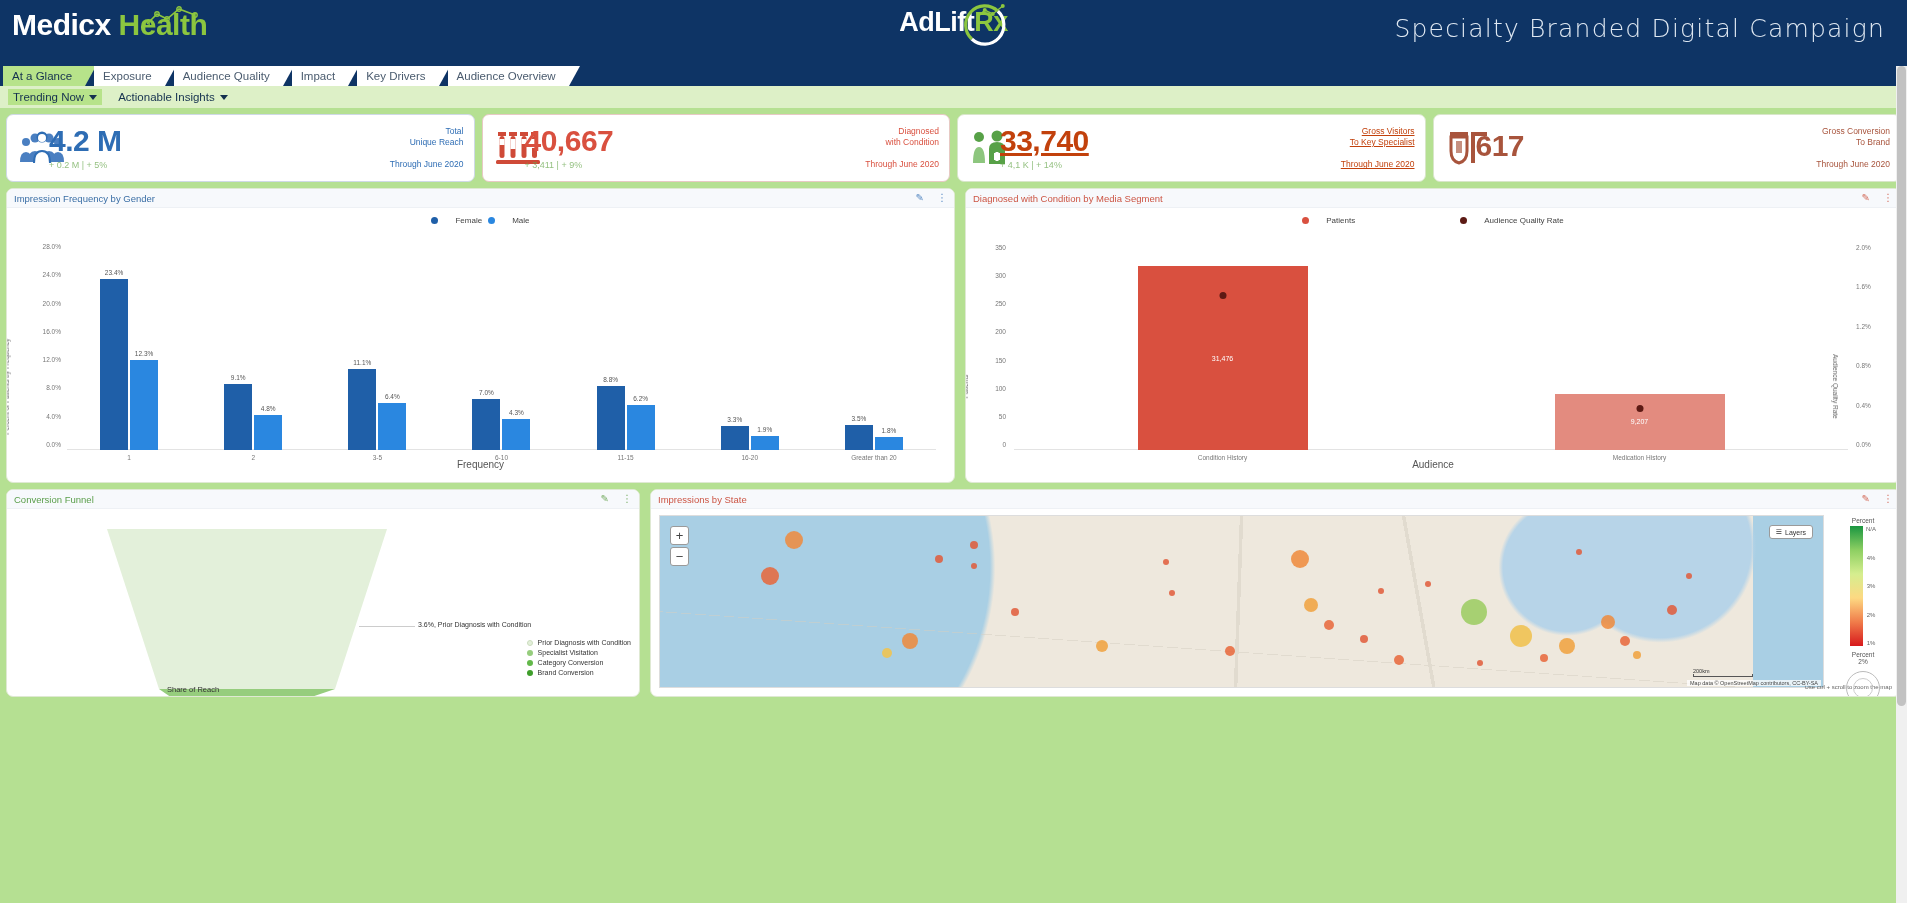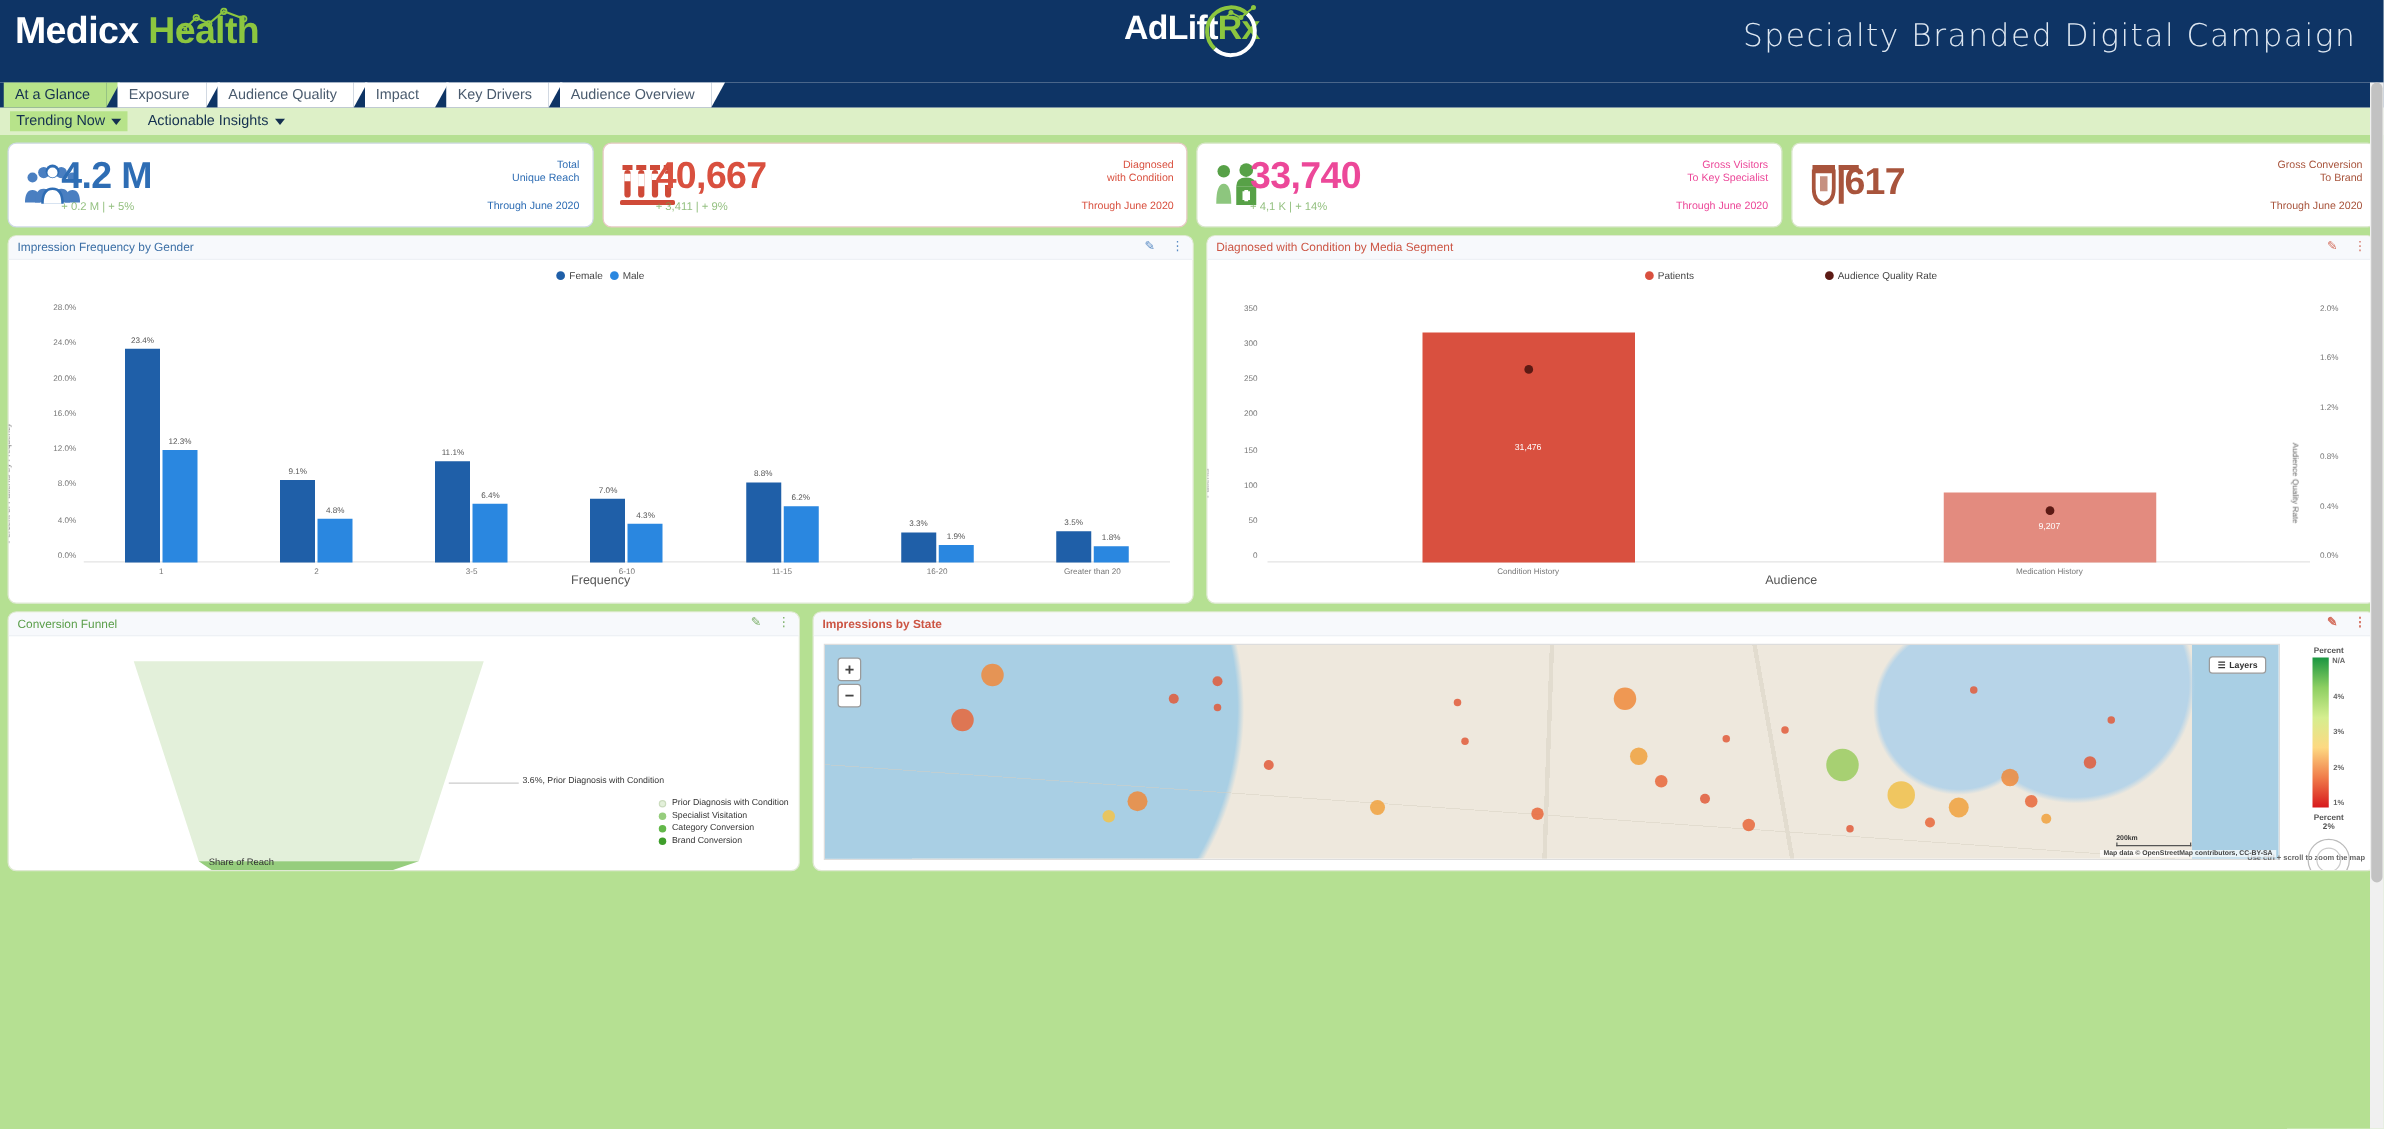--- a/index.html
+++ b/index.html
@@ -70,21 +70,21 @@
     padding: 0 10px 0 8px; border: 1px solid #d8e6c9;
   }
   .kpi-card.acc-blue { border: 1px solid #cfd9e6; }
   .kpi-icon { width: 54px; display: flex; align-items: center; justify-content: center; }
   .kpi-mid { flex: 1; margin-left: -20px; }
   .kpi-value { font-size: 30px; font-weight: bold; line-height: 1; letter-spacing: -.5px; }
   .kpi-delta { font-size: 9px; margin-top: 4px; color: #6aa84f; opacity: .72; filter: blur(.45px); }
   .kpi-right { text-align: right; font-size: 8.5px; line-height: 1.25; filter: blur(.4px); }
   .kpi-right .kpi-sub { margin-top: 12px; }
   .c-blue { color: #2e6db4; } .c-red { color: #d9503f; }
-  .c-green { color: #ec4899; } .c-brown { color: #a8543c; }
+  .c-green { color: #c2410c; text-decoration: underline; } .c-brown { color: #a8543c; }
 
   
   .panel { background: #ffffff; border-radius: 7px; border: 1px solid #dfe9d3;
            display: flex; flex-direction: column; overflow: hidden; }
   .panel-head {
     height: 19px; background: #f7f9fc; border-bottom: 1px solid #eef1f5;
     display: flex; align-items: center; padding: 0 7px; flex: 0 0 19px;
   }
   .panel-title { font-size: 9.5px; flex: 1; filter: blur(.25px); }
   .panel-title.blue { color: #3a6ea5; }
@@ -97,21 +97,21 @@
 
   
   .row2 { display: flex; gap: 10px; height: 295px; margin-top: 6px; }
   .row2 .panel:first-child { width: 949px; }
   .row2 .panel:last-child { flex: 1; }
 
   
   .legend { position: absolute; left: 0; right: 0; top: 8px; display: flex;
             justify-content: center; gap: 6px; }
   .legend.wide { gap: 105px; }
-  .legend-item { display: flex; align-items: center; gap: 3px;
+  .legend-item { display: flex; align-items: center; gap: 17px;
                  font-size: 8px; color: #444; filter: blur(.3px); }
   .legend-dot { width: 7px; height: 7px; border-radius: 50%; }
 
   .ylab {
     position: absolute; left: 3px; top: 50%; transform-origin: left center;
     transform: rotate(-90deg) translateY(-50%) translateX(-50%);
     font-size: 6.5px; color: #666; white-space: nowrap; filter: blur(.3px);
   }
   .ylab.right { left: auto; right: 3px;
     transform: rotate(90deg) translateY(-50%) translateX(-50%); }
@@ -148,21 +148,21 @@
              align-items: center; justify-content: center; }
   .seg-bar.strong { background: #d9503f; }
   .seg-bar.light  { background: #e38b7f; }
   .seg-val { font-size: 7px; color: #ffffff; filter: blur(.4px); }
   .seg-dot { position: absolute; width: 7px; height: 7px; border-radius: 50%;
              background: #5c1a14; left: 50%; transform: translateX(-50%); }
 
   
   .row3 { display: flex; gap: 10px; height: 208px; margin-top: 6px; }
   .row3 .panel:first-child { width: 634px; }
-  .row3 .panel:last-child { flex: 1; font-weight: bold; }
+  .row3 .panel:last-child { flex: 1; }
 
   .funnel-wrap { position: absolute; inset: 0; }
   .funnel-lbl { position: absolute; font-size: 7px; color: #333;
                 white-space: nowrap; filter: blur(.35px); }
   .leader { position: absolute; height: 1px; background: #cccccc; }
   .funnel-legend { position: absolute; right: 8px; top: 130px;
                    display: flex; flex-direction: column; gap: 3px; }
   .fl-item { display: flex; align-items: center; gap: 5px; font-size: 7px;
              color: #333; filter: blur(.35px); }
   .fl-dot { width: 6px; height: 6px; border-radius: 50%; }

